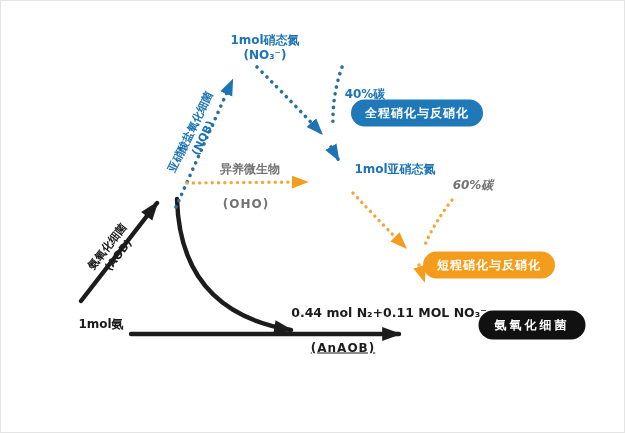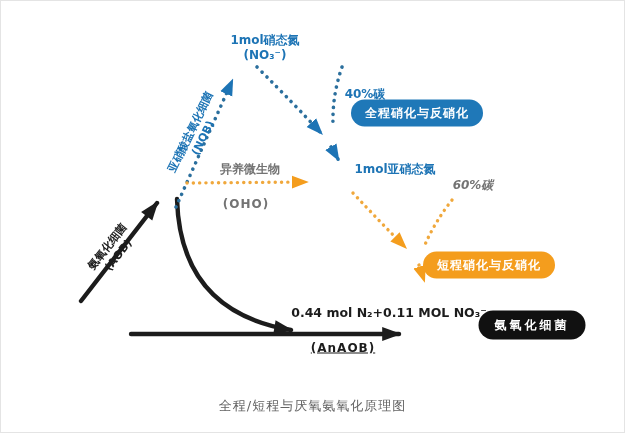--- a/index.html
+++ b/index.html
@@ -74,20 +74,21 @@
   <div class="lbl blue fs12" style="left:264px;top:47px;">
     <div>1mol硝态氮</div>
     <div>(NO₃⁻)</div>
   </div>
 
   <div class="lbl blue fs12" style="left:394px;top:168px;">
     <div>1mol亚硝态氮</div>
   </div>
 
   <div class="lbl black fs12" style="left:100px;top:323px;">
+    <div>1mol氨</div>
   </div>
 
   <div class="lbl black" style="left:388px;top:312px;font-size:12.5px;">0.44 mol N₂+0.11 MOL NO₃⁻</div>
 
   <div class="lbl black fs12" style="left:342px;top:347px;letter-spacing:1px;text-decoration:underline;">(AnAOB)</div>
 
   <div class="lbl blue fs11 rot" style="left:196px;top:134px;transform:translate(-50%,-50%) rotate(-64deg);">
     <div>亚硝酸盐氧化细菌</div>
     <div>(NOB)</div>
   </div>
@@ -100,15 +101,14 @@
   <div class="lbl orange fs12" style="left:249px;top:168px;">异养微生物</div>
   <div class="lbl orange fs12" style="left:245px;top:203px;letter-spacing:1px;">(OHO)</div>
 
   <div class="lbl blue fs12" style="left:364px;top:57px;margin-top:36px;">40%碳</div>
   <div class="lbl orange fs12" style="left:472px;top:184px;font-style:italic;">60%碳</div>
 
   <div class="pill pill-full" style="left:416px;top:112px;">全程硝化与反硝化</div>
   <div class="pill pill-short" style="left:488px;top:238px;margin-top:26px;">短程硝化与反硝化</div>
   <div class="pill pill-anammox" style="left:531px;top:324px;">氨氧化细菌</div>
 
-  <div class="caption">全程/短程与厌氧氨氧化原理图</div>
 
 </div>
 
 </body></html>

